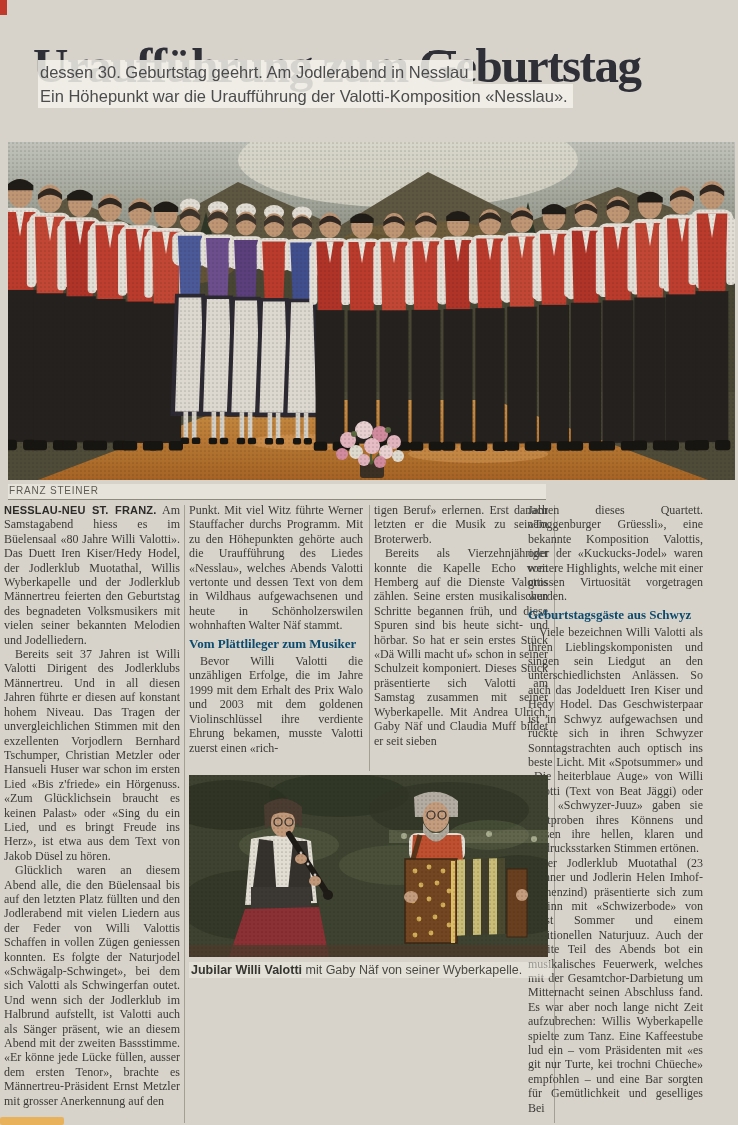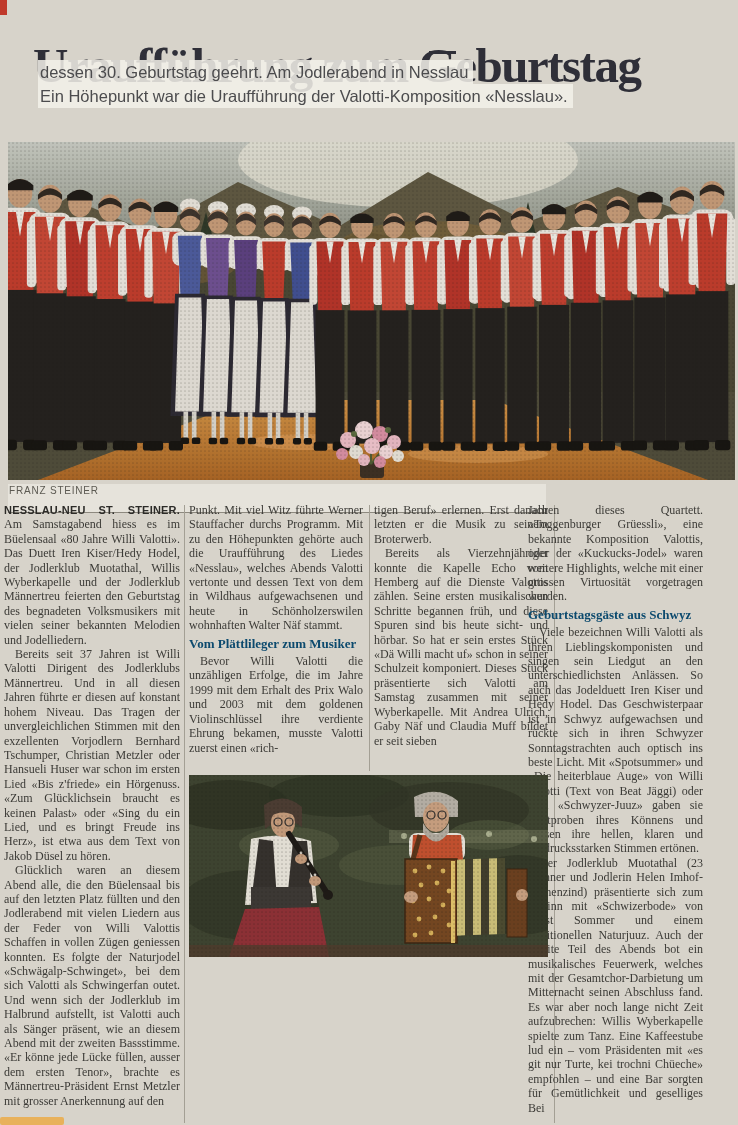--- a/index.html
+++ b/index.html
@@ -23,21 +23,21 @@
   #lead .lead-line{display:table; background:rgba(243,241,234,.85); padding:0 5px 0 2px; white-space:nowrap;}
   
   .photo{position:absolute; overflow:hidden; background:#4d4b39;}
   #main-photo{left:8px; top:142px; width:727px; height:338px;}
   #inline-photo{left:189px; top:775px; width:359px; height:182px;}
   
   #credit{
     position:absolute; left:8px; top:484px; width:537px;
     font-family:"Liberation Sans",sans-serif; font-size:10px; letter-spacing:.8px;
     color:#5c5a52; background:rgba(240,238,230,.6);
-    border-bottom:1px solid #8d897f; padding:1px 0 16px 1px;
+    border-bottom:1px solid #8d897f; padding:1px 0 3px 1px;
   }
   
   .col{position:absolute; overflow:hidden; text-align:justify;
     font-size:12px; line-height:14.4px; color:#3b3a36;}
   #col1{left:4px;   top:503px; width:176px; height:622px;}
   #col2{left:189px; top:503px; width:174px; height:268px;}
   #col3{left:374px; top:503px; width:174px; height:268px;}
   #col4{left:528px; top:503px; width:175px; height:622px;}
   .col p{margin:0;}
   .col p.ind{text-indent:11px;}
@@ -418,21 +418,21 @@
       </svg>
   </div>
 
   <div id="credit">FRANZ STEINER</div>
 
   <div class="vrule" id="rule12"></div>
   <div class="vrule" id="rule23"></div>
   <div class="vrule" id="rule34"></div>
 
   <div class="col" id="col1">
-    <p><b class="dateline">NESSLAU-NEU ST. STEINER.</b> <span>Am Samstagabend hiess es im Büelensaal «80 Jahre Willi Valotti». Das Duett Iren Kiser/Hedy Hodel, der Jodlerklub Muotathal, Willis Wyberkapelle und der Jodlerklub Männertreu feierten den Geburtstag des begnadeten Volksmusikers mit vielen seiner bekannten Melodien und Jodelliedern.</span></p>
+    <p><b class="dateline">NESSLAU-NEU ST. FRANZ.</b> <span>Am Samstagabend hiess es im Büelensaal «80 Jahre Willi Valotti». Das Duett Iren Kiser/Hedy Hodel, der Jodlerklub Muotathal, Willis Wyberkapelle und der Jodlerklub Männertreu feierten den Geburtstag des begnadeten Volksmusikers mit vielen seiner bekannten Melodien und Jodelliedern.</span></p>
     <p class="ind">Bereits seit 37 Jahren ist Willi Valotti Dirigent des Jodlerklubs Männertreu. Und in all diesen Jahren führte er diesen auf konstant hohem Niveau. Das Tragen der unvergleichlichen Stimmen mit den exzellenten Vorjodlern Bernhard Tschumper, Christian Metzler oder Hansueli Huser war schon im ersten Lied «Bis z'friede» ein Hörgenuss. «Zum Glücklichsein braucht es keinen Palast» oder «Sing du ein Lied, und es bringt Freude ins Herz», ist etwa aus dem Text von Jakob Düsel zu hören.</p>
     <p class="ind">Glücklich waren an diesem Abend alle, die den Büelensaal bis auf den letzten Platz füllten und den Jodlerabend mit vielen Liedern aus der Feder von Willi Valottis Schaffen in vollen Zügen geniessen konnten. Es folgte der Naturjodel «Schwägalp-Schwinget», bei dem sich Valotti als Schwingerfan outet. Und wenn sich der Jodlerklub im Halbrund aufstellt, ist Valotti auch als Sänger präsent, wie an diesem Abend mit der zweiten Bassstimme. «Er könne jede Lücke füllen, ausser dem ersten Tenor», brachte es Männertreu-Präsident Ernst Metzler mit grosser Anerkennung auf den</p>
   </div>
 
   <div class="col" id="col2">
     <p>Punkt. Mit viel Witz führte Werner Stauffacher durchs Programm. Mit zu den Höhepunkten gehörte auch die Uraufführung des Liedes «Nesslau», welches Abends Valotti vertonte und dessen Text von dem in Wildhaus aufgewachsenen und heute in Schönholzerswilen wohnhaften Walter Näf stammt.</p>
     <h3 class="subhead">Vom Plättlileger zum Musiker</h3>
     <p class="ind">Bevor Willi Valotti die unzähligen Erfolge, die im Jahre 1999 mit dem Erhalt des Prix Walo und 2003 mit dem goldenen Violinschlüssel ihre verdiente Ehrung bekamen, musste Valotti zuerst einen «rich-</p>
   </div>
 
@@ -529,16 +529,19 @@
         <rect x="318" y="94" width="20" height="68" fill="#6b3f1e" stroke="#3a2410"></rect>
         <ellipse cx="222" cy="122" rx="7" ry="6" fill="#caa181"></ellipse>
         <ellipse cx="333" cy="120" rx="6" ry="6" fill="#caa181"></ellipse>
       </g>
       <rect x="0" y="170" width="359" height="12" fill="#4c3a2c" opacity=".8"></rect>
       <rect width="359" height="182" fill="url(#ht2)"></rect>
       <rect width="359" height="182" fill="#5a4a33" opacity=".05"></rect>
     </svg>
   </div>
 
+  <div id="caption">
+    <b>Jubilar Willi Valotti</b><span> mit Gaby Näf von seiner Wyberkapelle.</span>
+  </div>
 
   <div id="artifact-bottomleft"></div>
 
 </div>
 
 </body></html>

